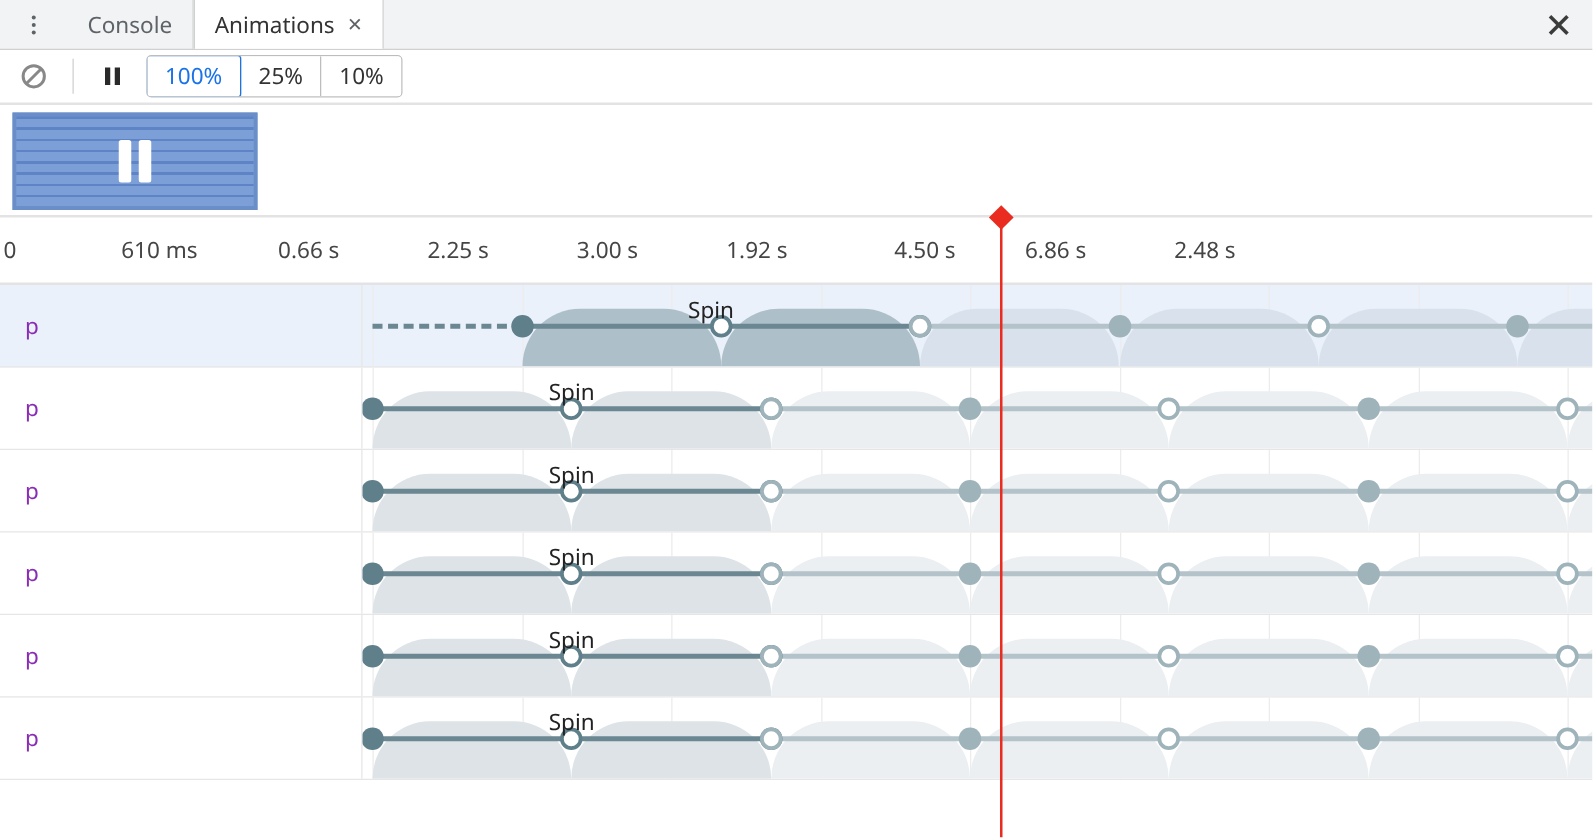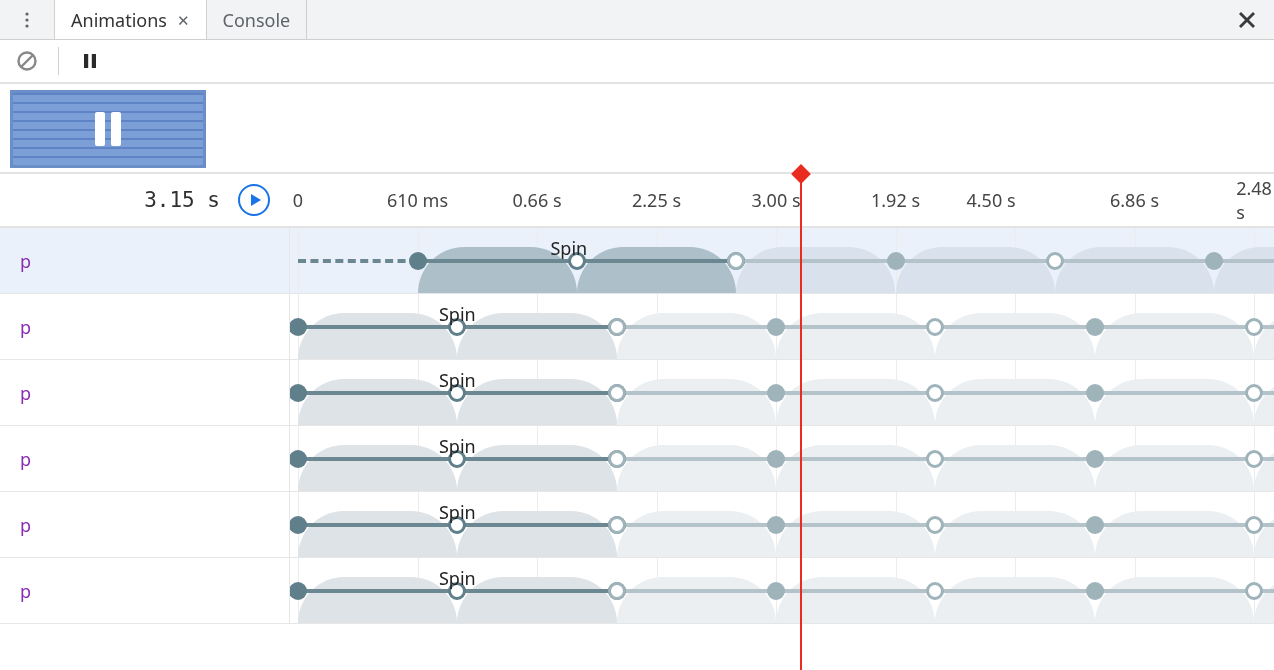--- a/index.html
+++ b/index.html
@@ -65,26 +65,26 @@
 <body>
 
 <div class="tabbar">
   <div class="kebab">
     <svg width="18" height="18" viewBox="0 0 18 18">
         <circle cx="9" cy="3" r="1.6" fill="#5f6368"></circle>
         <circle cx="9" cy="9" r="1.6" fill="#5f6368"></circle>
         <circle cx="9" cy="15" r="1.6" fill="#5f6368"></circle>
       </svg>
   </div>
+  <div class="tab" style="border-left:none;">
+    <span>Console</span>
+  </div>
   <div class="tab active">
     <span>Animations</span>
     <span class="tab-close">✕</span>
-  </div>
-  <div class="tab" style="border-left:none;">
-    <span>Console</span>
   </div>
   <div class="close-drawer">
     <svg width="22" height="22" viewBox="0 0 22 22">
         <line x1="4" y1="4" x2="18" y2="18" stroke="#3b3b3b" stroke-width="2.8"></line>
         <line x1="18" y1="4" x2="4" y2="18" stroke="#3b3b3b" stroke-width="2.8"></line>
       </svg>
   </div>
 </div>
 
 <div class="toolbar">
@@ -94,46 +94,45 @@
         <line x1="5" y1="17" x2="17" y2="5" stroke="#888" stroke-width="2.4"></line>
       </svg>
   </div>
   <div class="vsep"></div>
   <div class="icon-btn">
     <svg width="18" height="18" viewBox="0 0 18 18">
         <rect x="3" y="2" width="4.2" height="14" fill="#2a2a2a"></rect>
         <rect x="10.8" y="2" width="4.2" height="14" fill="#2a2a2a"></rect>
       </svg>
   </div>
+  <div class="speed-group">
+    <div class="speed-btn active">100%</div>
+    <div class="speed-btn">25%</div>
+    <div class="speed-btn">10%</div>
+  </div>
 </div>
 
 <div class="preview-strip">
   <div class="preview-thumb">
     <div class="preview-pause">
         <span></span>
         <span></span>
       </div>
   </div>
 </div>
 
 <div class="ruler">
-  <div class="ruler-left">
-    <span class="time-readout">3.15 s</span>
-    <div class="play-circle">
-        <div class="play-tri"></div>
-      </div>
-  </div>
   <div class="ruler-right" id="ruler-right">
       <div class="tick" style="left: 8px;">0</div>
       <div class="tick" style="left: 127.5px;">610 ms</div>
       <div class="tick" style="left: 247px;">0.66 s</div>
       <div class="tick" style="left: 366.5px;">2.25 s</div>
       <div class="tick" style="left: 486px;">3.00 s</div>
       <div class="tick" style="left: 605.5px;">1.92 s</div>
-      <div class="tick" style="left: 701px;">4.50 s</div>
+      <div class="tick" style="left: 740px;">4.50 s</div>
       <div class="tick" style="left: 844.5px;">6.86 s</div>
       <div class="tick" style="left: 964px;">2.48 s</div>
     </div>
 </div>
 
 <div class="rows" id="rows">
     <div class="row highlight">
       <div class="row-left">p</div>
       <div class="row-right">
         <div class="vgrid" style="left: 8px;"></div>

